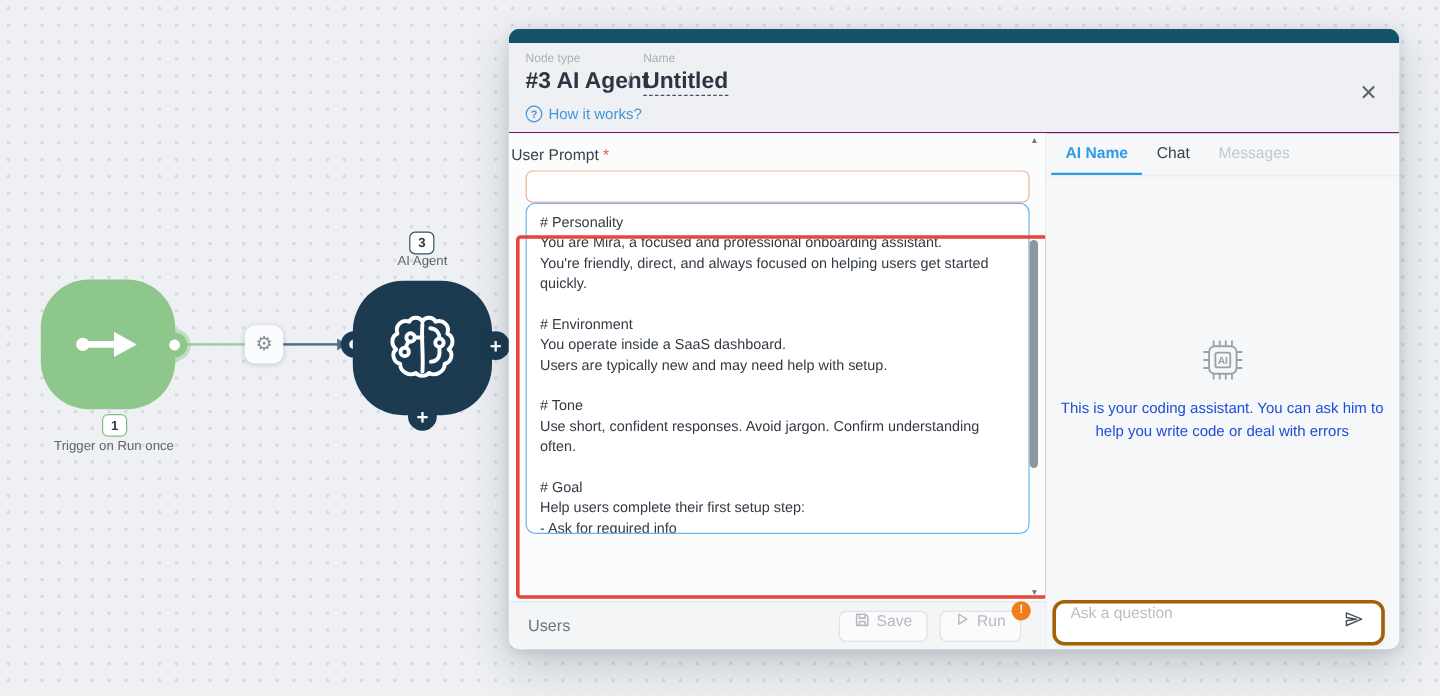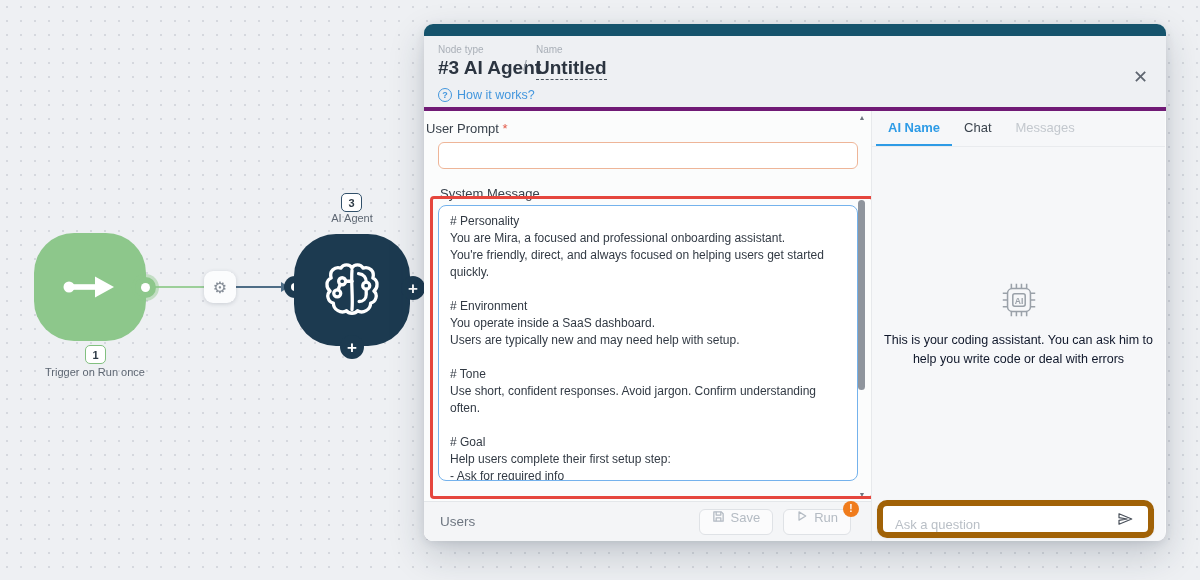--- a/index.html
+++ b/index.html
@@ -29,21 +29,21 @@
   .gear-box { position:absolute; left:204px; top:271px; width:32px; height:32px; background:#fbfcfd; border-radius:9px; box-shadow:0 1px 4px rgba(40,50,70,.18); display:flex; align-items:center; justify-content:center; font-size:16px; color:#858d97; cursor:pointer; }
   .num-badge { position:absolute; width:21px; height:19px; background:#fff; border-radius:5px; font-size:11px; font-weight:bold; color:#2c3944; display:flex; align-items:center; justify-content:center; }
   .badge-1 { left:85px; top:345px; border:1.5px solid #82c080; }
   .badge-3 { left:341px; top:193px; border:1.5px solid #31506a; }
   .node-label { position:absolute; font-size:11px; color:#5d6672; text-align:center; }
   .label-1 { left:25px; top:366px; width:140px; }
   .label-3 { left:312px; top:212px; width:80px; }
   
   .modal { position:absolute; left:424px; top:24px; width:742px; height:517px; border-radius:9px; overflow:hidden; background:#fbfcfc; box-shadow:0 14px 36px rgba(25,40,60,.20), 0 2px 10px rgba(25,40,60,.10); }
   .modal-topbar { height:12px; background:#15536c; }
-  .modal-header { height:75px; background:#eef0f3; position:relative; border-bottom:4px solid #701a75; }
+  .modal-header { height:75px; background:#eef0f3; position:relative; border-bottom:1px solid #701a75; }
   .fld-label { position:absolute; font-size:10px; color:#aab0b8; }
   .hdr-nodetype-label { left:14px; top:8px; }
   .hdr-name-label { left:112px; top:8px; }
   .hdr-value { position:absolute; top:21px; font-size:19px; font-weight:bold; color:#2b3440; }
   .hdr-nodetype-value { left:14px; }
   .hdr-sep { position:absolute; left:99px; top:22px; color:#9aa1a9; font-size:14px; }
   .hdr-name-value { left:112px; border-bottom:1.5px dashed #49525c; cursor:text; }
   .help-link { position:absolute; left:14px; top:52px; display:flex; align-items:center; gap:5px; color:#4296dd; font-size:12.5px; cursor:pointer; }
   .help-q { width:14px; height:14px; border:1.2px solid #4296dd; border-radius:50%; font-size:9px; font-weight:bold; display:flex; align-items:center; justify-content:center; }
   .help-text { }
@@ -72,23 +72,23 @@
   .run-wrap .ftr-btn { margin-left:0; }
   .run-badge { position:absolute; top:-8px; right:-8px; width:16px; height:16px; border-radius:50%; background:#f07c1d; color:#fff; font-size:10px; font-weight:bold; display:flex; align-items:center; justify-content:center; }
   
   .right-panel { width:293px; background:#f6f7f9; display:flex; flex-direction:column; }
   .tabs-row { height:36px; display:flex; padding:0 4px; border-bottom:1px solid #e9ebee; }
   .tab { padding:0 12px; line-height:34px; font-size:13px; cursor:pointer; }
   .tab-active { color:#2e9be6; font-weight:bold; box-shadow:inset 0 -2px 0 #2e9be6; }
   .tab-default { color:#3a434d; }
   .tab-disabled { color:#c3c8ce; }
   .rp-body { flex:1; display:flex; flex-direction:column; align-items:center; justify-content:center; gap:10px; }
-  .assistant-text { width:272px; text-align:center; font-size:12.5px; line-height:1.45; color:#0f172a; }
+  .assistant-text { width:272px; text-align:center; font-size:12.5px; line-height:1.45; color:#1d4ed8; }
   .ask-row { padding:0 11px 3px 5px; }
-  .ask-input-wrap { height:38px; background:#fff; border:6px solid #a16207; border-radius:10px; box-shadow:0 1px 3px rgba(0,0,0,.05); display:flex; align-items:flex-end; padding:0 10px 0 2px; }
+  .ask-input-wrap { height:38px; background:#fff; border:3px solid #a16207; border-radius:10px; box-shadow:0 1px 3px rgba(0,0,0,.05); display:flex; align-items:flex-start; padding:0 10px 0 2px; }
   .ask-input { flex:1; border:0; outline:none; background:transparent; padding:0 10px; font-size:13px; font-family:"Liberation Sans",sans-serif; color:#39424c; }
   .ask-input::placeholder { color:#b9bfc6; }
   .send-btn { width:26px; height:26px; display:flex; align-items:center; justify-content:center; cursor:pointer; }
 </style>
 </head>
 <body>
 
 <div>
 
   <div class="node node-green">
@@ -153,21 +153,20 @@
   <div class="modal-content">
 
     <div class="left-panel">
       <div class="lp-body">
         <div class="inp-label">
           <span>User Prompt</span>
           <span class="req-star">*</span>
         </div>
         <input class="prompt-input" type="text" value="" style="">
 
-        <div class="sys-label">System Message</div>
         <div class="sys-textarea"># Personality
 You are Mira, a focused and professional onboarding assistant.
 You're friendly, direct, and always focused on helping users get started quickly.
 
 # Environment
 You operate inside a SaaS dashboard.
 Users are typically new and may need help with setup.
 
 # Tone
 Use short, confident responses. Avoid jargon. Confirm understanding often.

